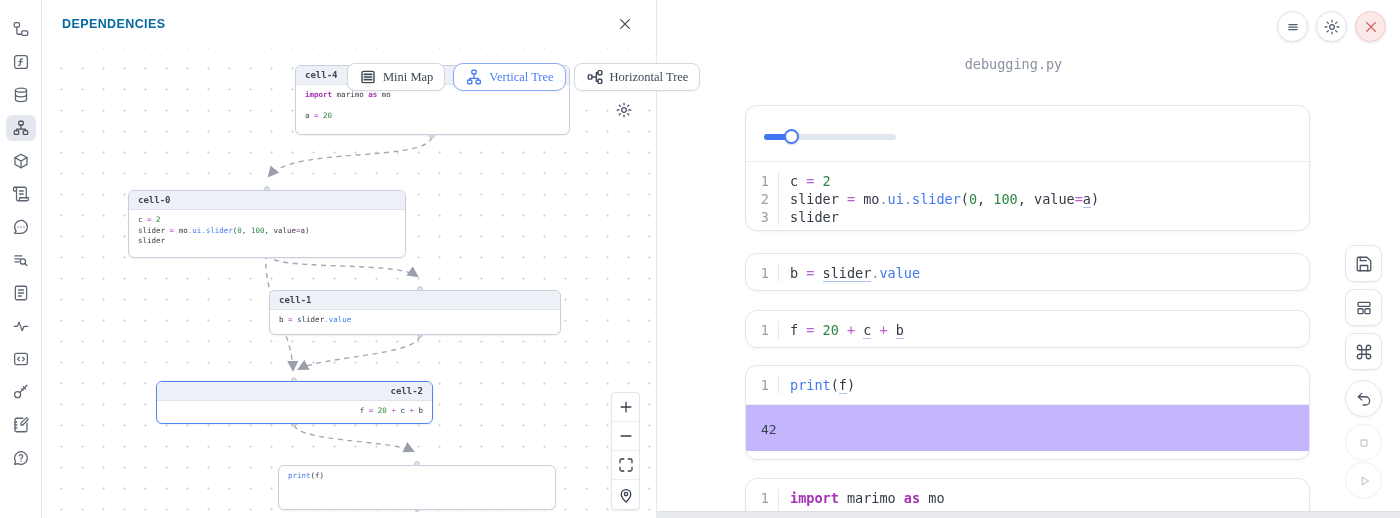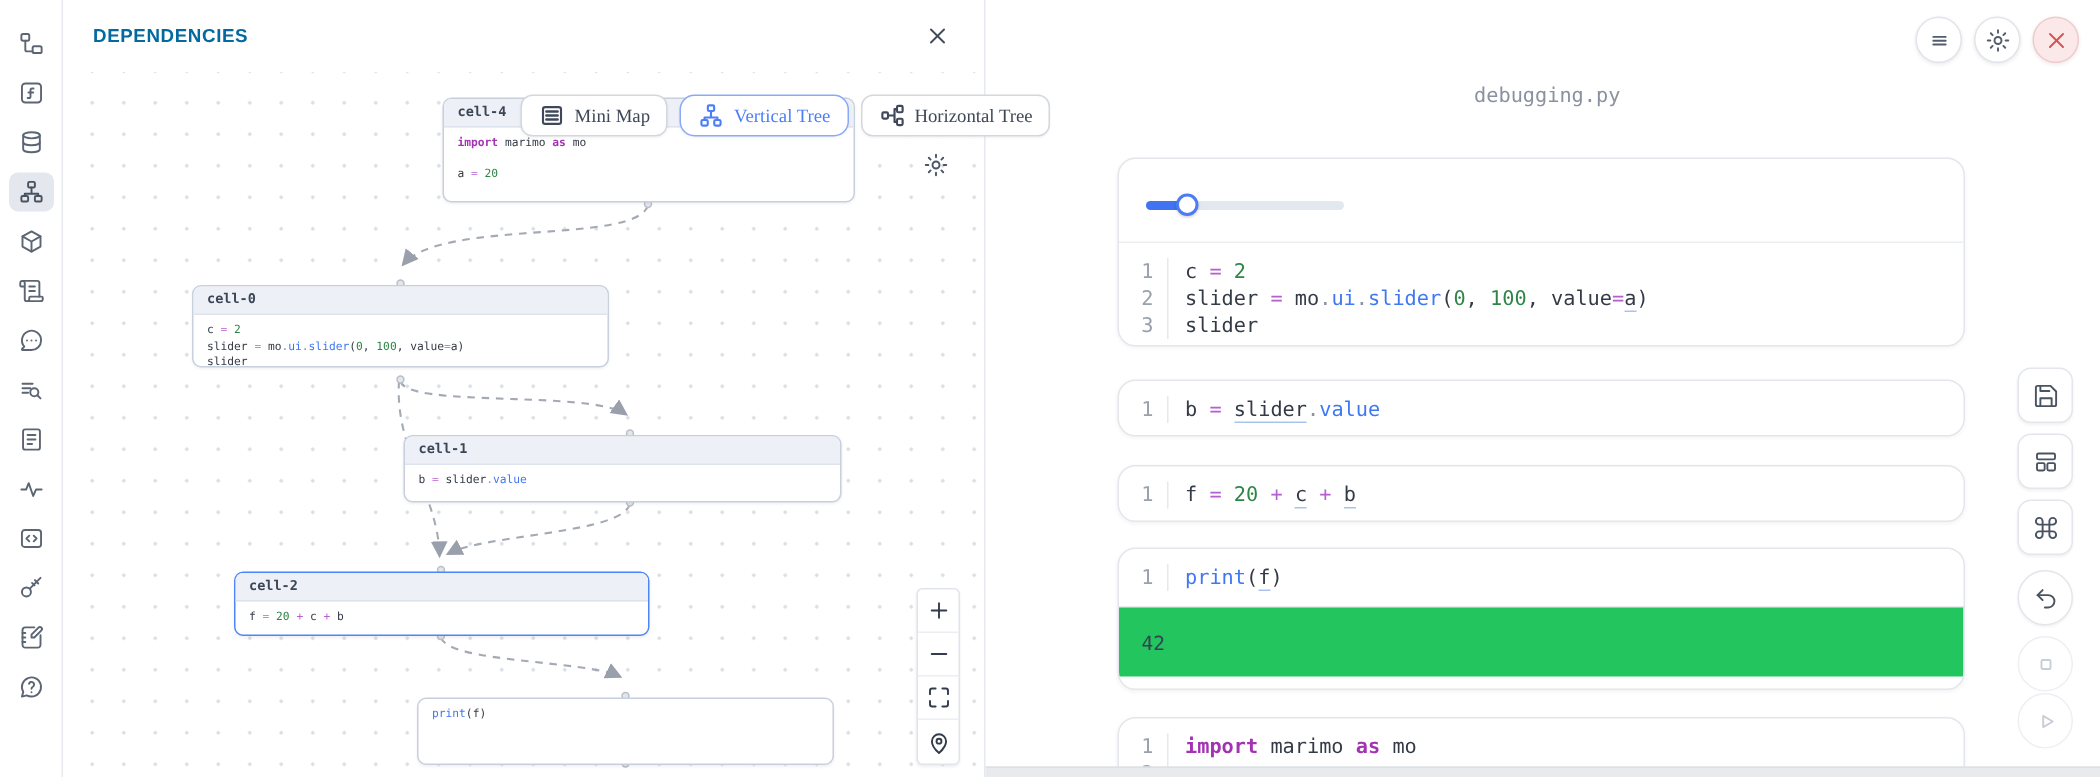--- a/index.html
+++ b/index.html
@@ -31,21 +31,21 @@
   .graph-area { position:absolute; left:0; right:0; top:48px; bottom:0;
     background-image:radial-gradient(circle, #d9dee6 1px, transparent 1.2px);
     background-size:21px 21px; background-position:9px 10px; overflow:hidden; }
 
   #edges-svg { position:absolute; left:0; top:0; pointer-events:none; z-index:1; }
   .edge { fill:none; stroke:#a4aab4; stroke-width:1.4; stroke-dasharray:5 4.5; }
   .port { fill:#e3e6eb; stroke:#b9bfc9; stroke-width:1; }
 
   .gnode { position:absolute; background:#fff; border:1px solid #c7d0dc; border-radius:6px;
            box-shadow:0 1px 2px rgba(15,23,42,.06); overflow:hidden; z-index:2; cursor:pointer; }
-  .gnode.selected { border:1.6px solid #4f86f7; }
+  .gnode.selected { border:1.6px solid #4f86f7;text-align:right; }
   .gnode-hd { background:#edf1f7; border-bottom:1px solid #dee4ed; padding:4px 9px;
               font-family:"DejaVu Sans Mono",monospace; font-size:9px; font-weight:700; color:#3b4555; }
   .gnode-bd { padding:5px 9px; font-family:"DejaVu Sans Mono",monospace; font-size:7.5px; line-height:10.5px;
               color:#6b7280; white-space:pre; }
 
   .view-toolbar { position:absolute; left:305px; top:63px; display:flex; gap:8px; z-index:4;font-family:Liberation Serif, serif; }
   .vt-btn { height:28px; padding:0 11px; border-radius:8px; border:1px solid #d3d8e0; background:#fff;
             display:flex; align-items:center; gap:6px; font-size:12.5px; color:#3e4859; cursor:pointer;
             box-shadow:0 1px 2px rgba(0,0,0,.05); white-space:nowrap; }
   .vt-btn.active { color:#4d7ef7; border-color:#8aa9f8;border-radius:10px; }
@@ -54,35 +54,35 @@
   .graph-gear { position:absolute; right:23px; top:101px; color:#4b5566; cursor:pointer; z-index:4; }
 
   .zoom-ctrl { position:absolute; right:16px; bottom:8px; width:29px; background:#fff;
                border:1px solid #e1e4ea; border-radius:4px; box-shadow:0 1px 2px rgba(0,0,0,.07); z-index:4; }
   .zm-btn { width:100%; height:29px; display:flex; align-items:center; justify-content:center; color:#333c4c;
             border-bottom:1px solid #eceef2; cursor:pointer; }
   .zm-btn:last-child { border-bottom:none; }
 
   
   .nb { position:absolute; left:657px; top:0; right:0; bottom:0; background:#fff; }
-  .nb-title { position:absolute; left:92px; width:565px; top:56px; text-align:center;
+  .nb-title { position:absolute; left:74px; width:565px; top:56px; text-align:center;
               font-family:"DejaVu Sans Mono",monospace; font-size:13.5px; color:#8a92a0; }
   .nb-cell { position:absolute; left:88px; width:565px; background:#fff; border:1px solid #e3e6eb;
              border-radius:12px; box-shadow:0 1px 3px rgba(0,0,0,.05); overflow:hidden; }
   .out-top { position:relative; height:55px; }
   .slider-track { position:absolute; left:18px; top:28px; width:132px; height:6px; border-radius:3px; background:#e3e7ee; cursor:pointer; }
   .slider-fill { height:6px; border-radius:3px; background:#4273f0; }
   .slider-thumb { position:absolute; top:-5px; width:15px; height:15px; border-radius:50%;
                   background:#fff; border:2px solid #4b7bf5; box-shadow:0 1px 2px rgba(0,0,0,.18); cursor:pointer; }
   .code-block { padding:10px 0; border-top:1px solid #eceef1; cursor:text; }
   .code-block.first { border-top:none; }
   .code-row { display:flex; font-family:"DejaVu Sans Mono",monospace; font-size:13.5px; line-height:18px; white-space:pre; }
   .ln { width:32px; flex:none; text-align:right; padding-right:9px; color:#9aa1ad; }
   .cd { border-left:1px solid #e5e8ec; padding-left:11px; flex:1; color:#343a46; }
-  .cell-output { border-top:1px solid #e9ebee; background:#22c55e; padding:17px 0 14px 15px;
+  .cell-output { border-top:1px solid #e9ebee; background:#c4b5fd; padding:17px 0 14px 15px;
                  font-family:"DejaVu Sans Mono",monospace; font-size:13px; color:#374151; }
 
   .tk-kw  { color:#a233b2; font-weight:bold;margin-top:12px; }
   .tk-op  { color:#b55fd0; }
   .tk-num { color:#2f8547; }
   .tk-fn  { color:#4078f2; }
   .tk-var { color:#343a46; }
   .tk-pun { color:#8b93a1; }
   .tk-u   { border-bottom:1.6px solid #a9c3ef; }
 
@@ -256,21 +256,21 @@
         <circle cx="378" cy="287" r="2.3" class="port"></circle>
         <circle cx="252" cy="332" r="2.3" class="port"></circle>
         <circle cx="252" cy="376" r="2.3" class="port"></circle>
         <circle cx="375" cy="416" r="2.3" class="port"></circle>
         <circle cx="375" cy="461" r="2.3" class="port"></circle>
       </svg>
   <div class="gnode" style="left: 253px; top: 17px; width: 275px; height: 70px;">
         <div class="gnode-hd">cell-4</div>
         <div class="gnode-bd"><div><span class="tk-kw">import</span><span class="tk-pl"> </span><span class="tk-var">marimo</span><span class="tk-pl"> </span><span class="tk-kw">as</span><span class="tk-pl"> </span><span class="tk-var">mo</span></div><div>&nbsp;</div><div><span class="tk-var">a</span><span class="tk-pl"> </span><span class="tk-op">=</span><span class="tk-pl"> </span><span class="tk-num">20</span></div></div>
       </div>
-      <div class="gnode" style="left: 86px; top: 142px; width: 278px; height: 55px;">
+      <div class="gnode" style="left: 86px; top: 142px; width: 278px; height: 68px;">
         <div class="gnode-hd">cell-0</div>
         <div class="gnode-bd"><div><span class="tk-var">c</span><span class="tk-pl"> </span><span class="tk-op">=</span><span class="tk-pl"> </span><span class="tk-num">2</span></div><div><span class="tk-var">slider</span><span class="tk-pl"> </span><span class="tk-op">=</span><span class="tk-pl"> </span><span class="tk-var">mo</span><span class="tk-pun">.</span><span class="tk-fn">ui</span><span class="tk-pun">.</span><span class="tk-fn">slider</span><span class="tk-var">(</span><span class="tk-num">0</span><span class="tk-var">,</span><span class="tk-pl"> </span><span class="tk-num">100</span><span class="tk-var">,</span><span class="tk-pl"> </span><span class="tk-var">value</span><span class="tk-op">=</span><span class="tk-var">a</span><span class="tk-var">)</span></div><div><span class="tk-var">slider</span></div></div>
       </div>
       <div class="gnode" style="left: 227px; top: 242px; width: 292px; height: 45px;">
         <div class="gnode-hd">cell-1</div>
         <div class="gnode-bd"><div><span class="tk-var">b</span><span class="tk-pl"> </span><span class="tk-op">=</span><span class="tk-pl"> </span><span class="tk-var">slider</span><span class="tk-pun">.</span><span class="tk-fn">value</span></div></div>
       </div>
       <div class="gnode selected" style="left: 114px; top: 333px; width: 277px; height: 43px;">
         <div class="gnode-hd">cell-2</div>
         <div class="gnode-bd"><div><span class="tk-var">f</span><span class="tk-pl"> </span><span class="tk-op">=</span><span class="tk-pl"> </span><span class="tk-num">20</span><span class="tk-pl"> </span><span class="tk-op">+</span><span class="tk-pl"> </span><span class="tk-var">c</span><span class="tk-pl"> </span><span class="tk-op">+</span><span class="tk-pl"> </span><span class="tk-var">b</span></div></div>

